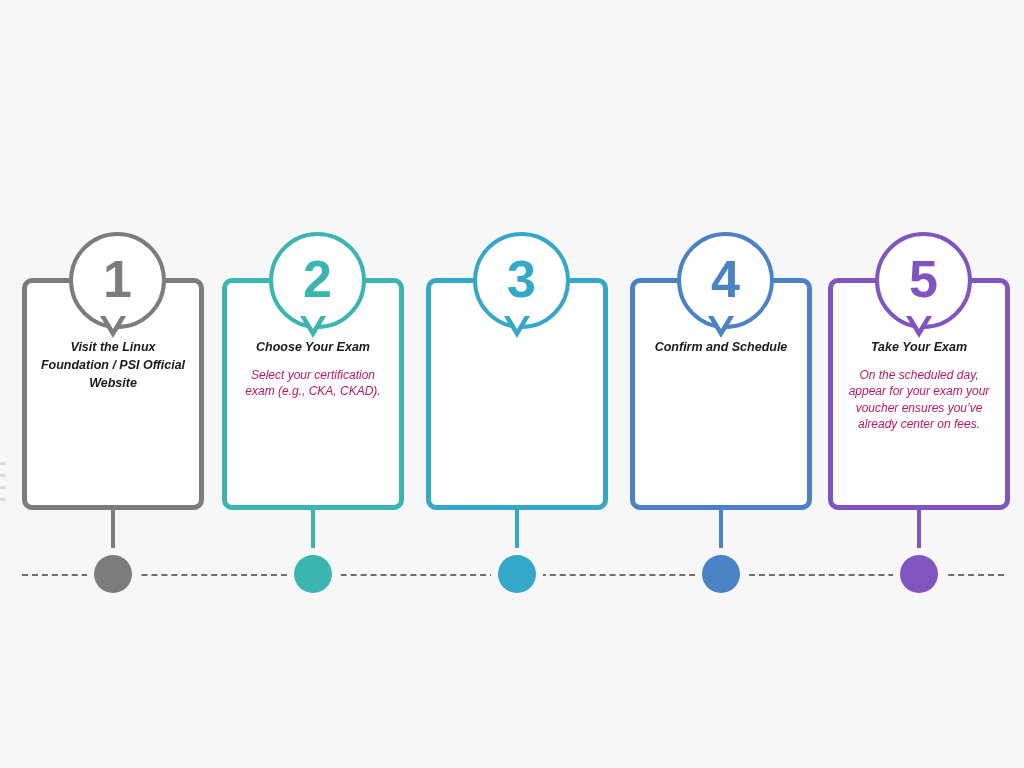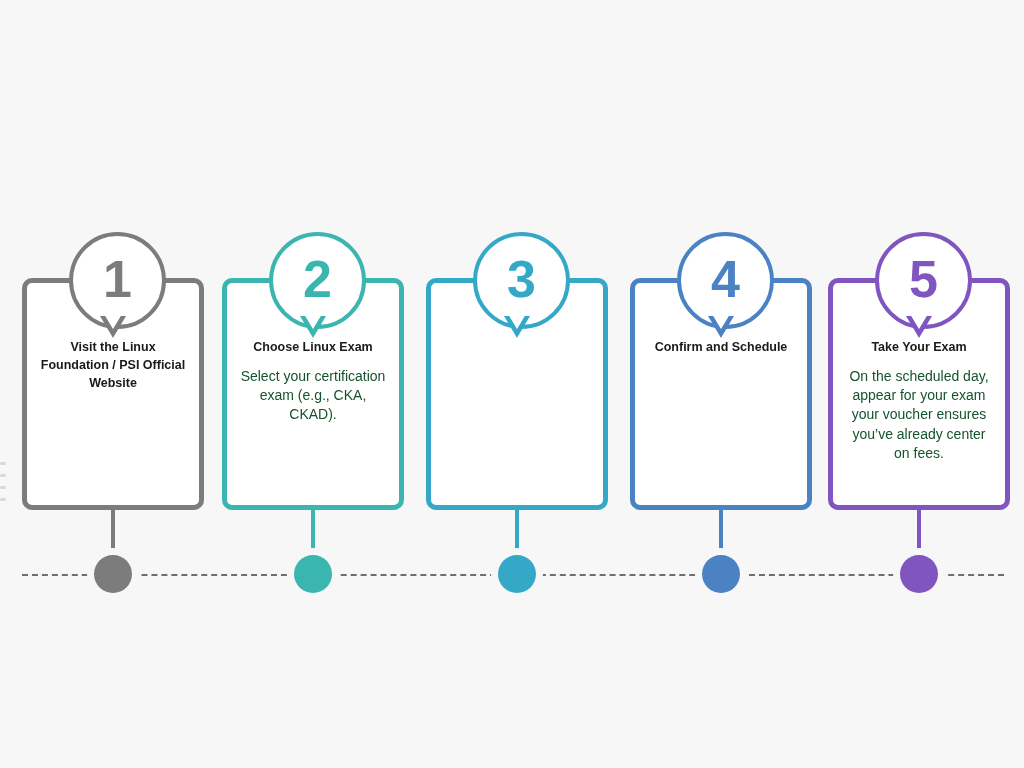--- a/index.html
+++ b/index.html
@@ -100,31 +100,32 @@
     top: 278px;
     width: 182px;
     height: 232px;
     box-sizing: border-box;
     background: #ffffff;
     border: 5px solid #777;
     border-radius: 10px;
     padding: 56px 12px 10px 12px;
     text-align: center;
     z-index: 2;
+    font-style: italic;
   }
   .card-title {
     font-size: 12.5px;
     font-weight: bold;
     color: #1a1a1a;
     line-height: 1.42;
     margin: 0 0 10px 0;
   }
   .card-body {
-    font-size: 14px;
-    color: #14532d;
+    font-size: 12px;
+    color: #be185d;
     line-height: 1.38;
     margin: 0;
   }
 
   
   .connector {
     position: absolute;
     left: 50%;
     top: 508px;
     margin-left: -2px;
@@ -200,21 +201,21 @@
     </div>
     <div class="badge-tail" style="border-top-color: rgb(124, 124, 124);"></div>
     <div class="badge-tail-inner" style="border-top-color: rgb(255, 255, 255);"></div>
     <div class="connector" style="background: rgb(124, 124, 124);"></div>
     <div class="dot-ring" style="background: rgb(247, 247, 247);"></div>
     <div class="dot" style="background: rgb(124, 124, 124);"></div>
   </div>
 
   <div class="step" style="left:222px;">
     <div class="card" style="border-color: rgb(59, 181, 175);">
-      <p class="card-title">Choose Linux Exam</p>
+      <p class="card-title">Choose Your Exam</p>
       <p class="card-body">Select your certification exam (e.g., CKA, CKAD).</p>
     </div>
     <div class="badge" style="border-color: rgb(59, 181, 175);">
       <span class="badge-num" style="color: rgb(59, 181, 175);">2</span>
     </div>
     <div class="badge-tail" style="border-top-color: rgb(59, 181, 175);"></div>
     <div class="badge-tail-inner" style="border-top-color: rgb(255, 255, 255);"></div>
     <div class="connector" style="background: rgb(59, 181, 175);"></div>
     <div class="dot-ring" style="background: rgb(247, 247, 247);"></div>
     <div class="dot" style="background: rgb(59, 181, 175);"></div>

